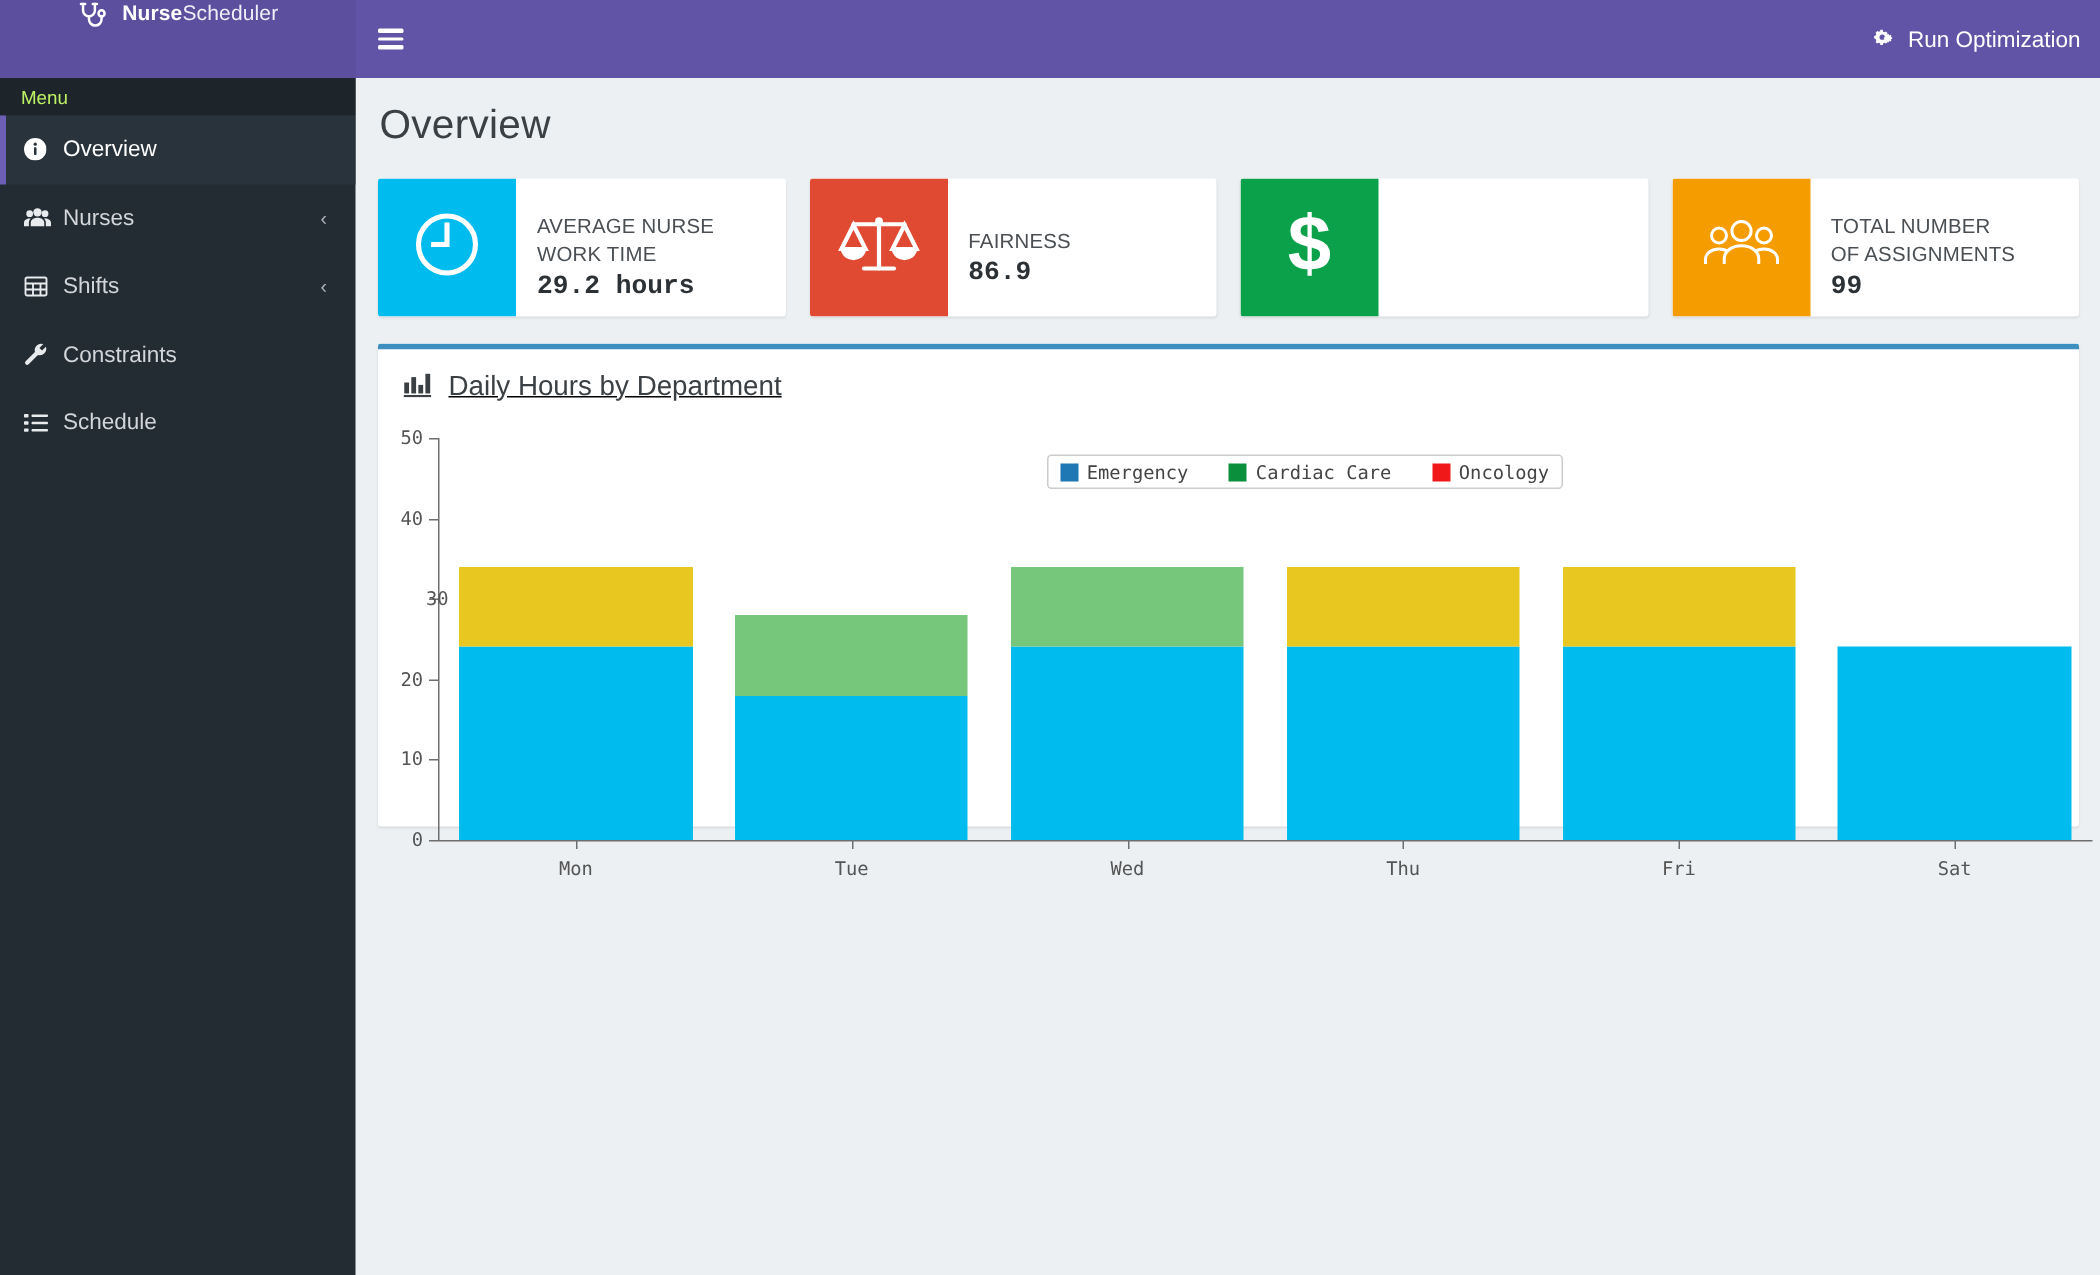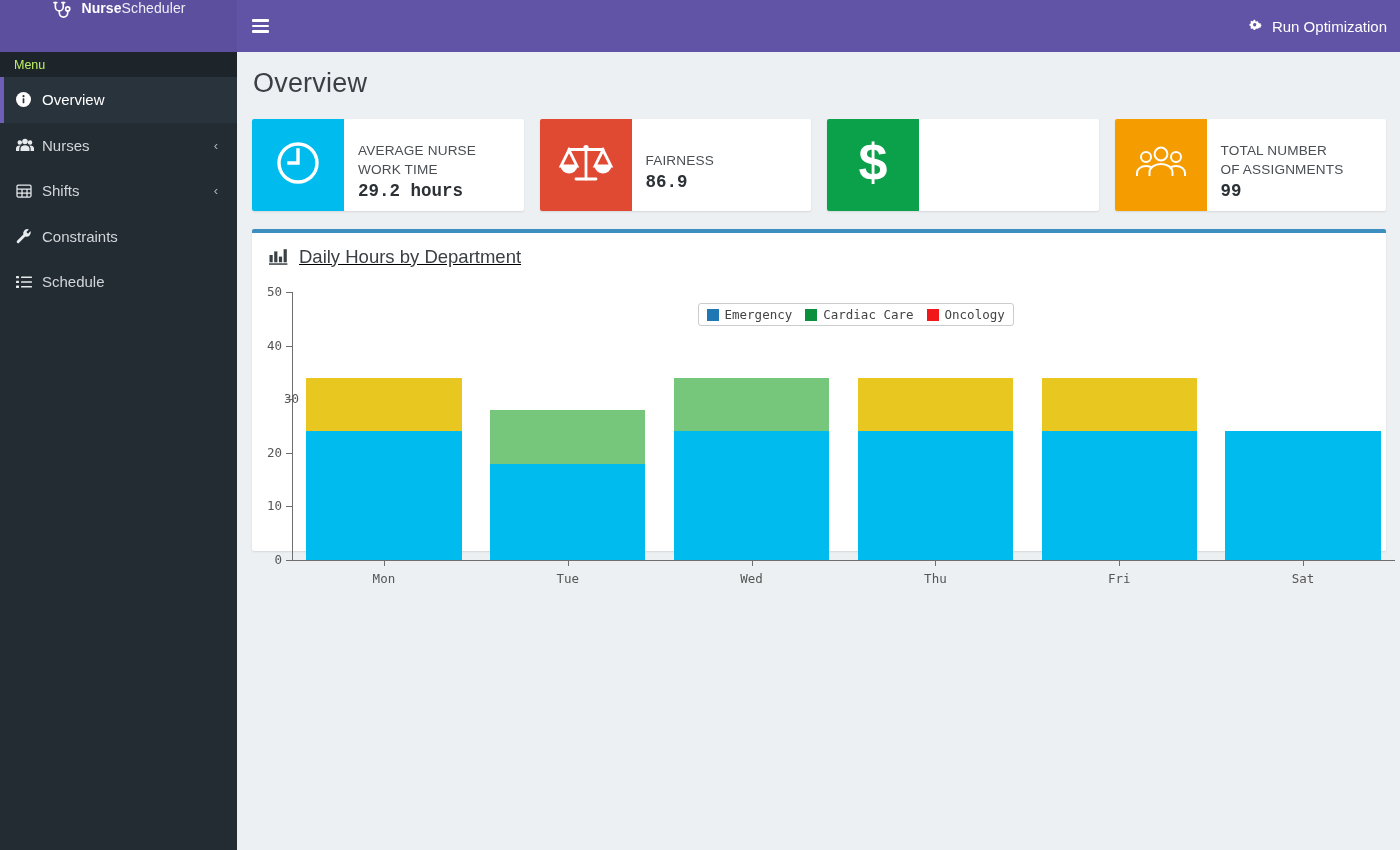--- a/index.html
+++ b/index.html
@@ -111,21 +111,21 @@
   .xaxis { position: absolute; left: 40px; top: 280px; width: 1103px; height: 1px; background: #6e6e6e; }
   .xtick { position: absolute; top: 280px; width: 1px; height: 6px; background: #6e6e6e; }
   .xlabel {
     position: absolute; top: 291px; transform: translateX(-50%);
     font-family: "DejaVu Sans Mono", monospace; font-size: 12.5px; color: #555;
     white-space: nowrap;
   }
   .bar-seg { position: absolute; }
 
   .legend {
-    position: absolute; display: flex; align-items: center; gap: 0;
+    position: absolute; display: flex; align-items: center; gap: 14px;
     background: #fff; border: 1px solid #ccc; border-radius: 3px;
     padding: 3px 8px; height: 23px;
   }
   .legend-item { display: flex; align-items: center; margin-right: 13px; }
   .legend-item:last-child { margin-right: 0; }
   .legend-swatch { width: 12px; height: 12px; margin-right: 6px; flex: none; }
   .legend-text {
     font-family: "DejaVu Sans Mono", monospace; font-size: 12.5px; color: #444; white-space: pre;
   }
 </style>

